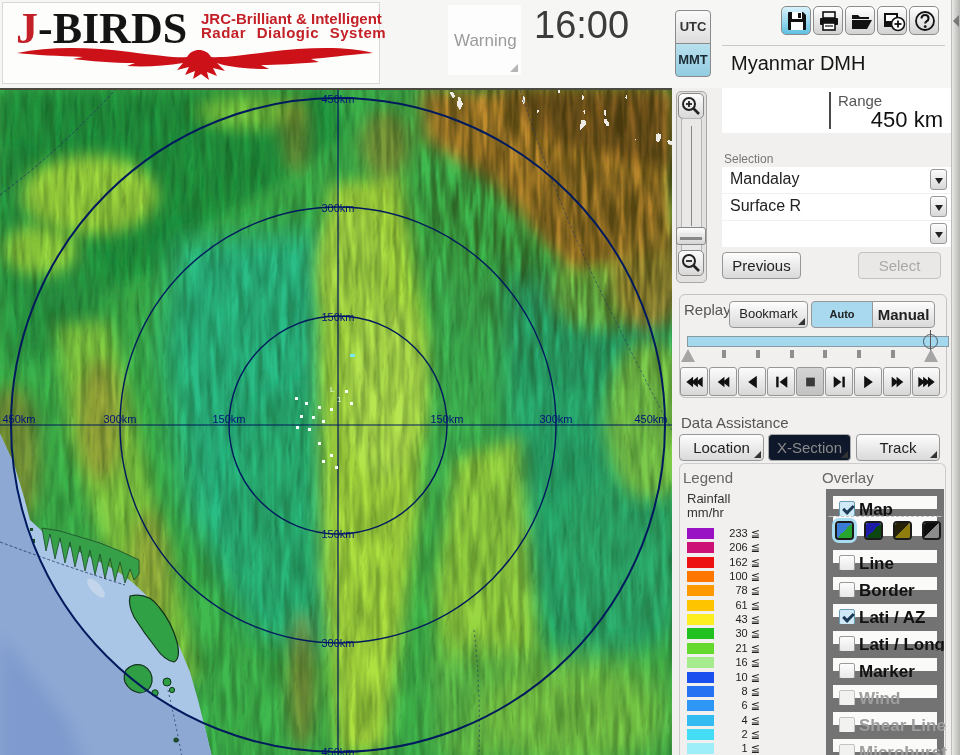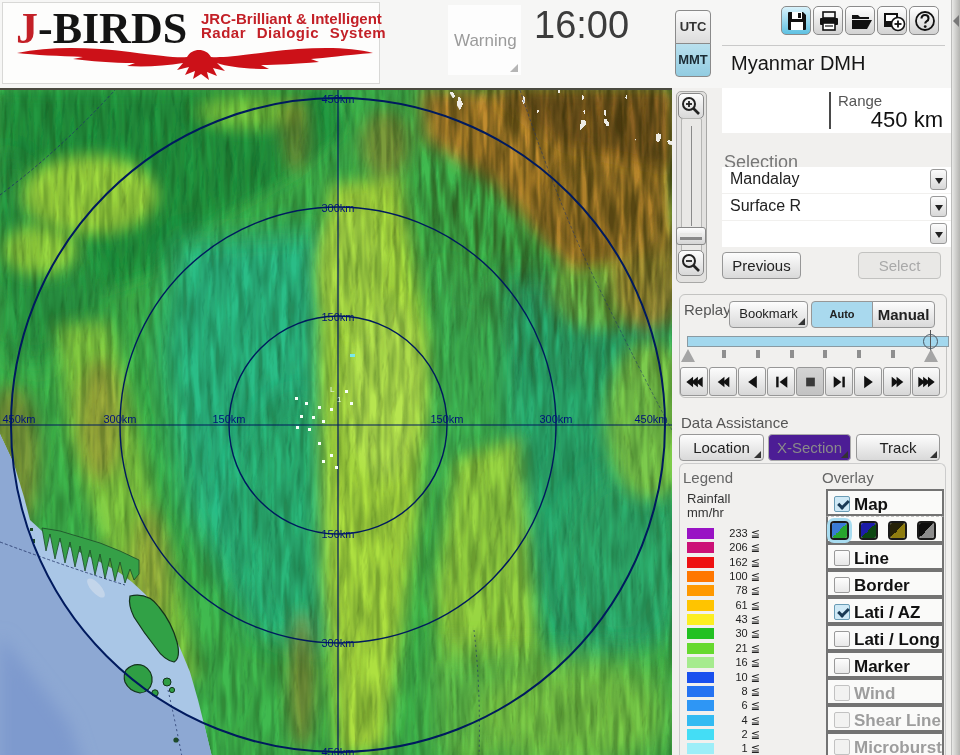--- a/index.html
+++ b/index.html
@@ -42,21 +42,21 @@
 #zminus { top:162px; }
 #ztrack { position:absolute; left:9px; top:30px; width:21px; height:134px; background:#e9e8e6; border:1px solid #b5b5b3; border-radius:2px; }
 #zgroove { position:absolute; left:19px; top:38px; width:1px; height:100px; background:#8a8a8a; }
 #zthumb { position:absolute; left:4px; top:139px; width:30px; height:18px; border:1px solid #888; border-radius:3px; background:linear-gradient(#fcfcfc,#d5d5d5); }
 #zthumb div { margin:5px 3px 0 3px; height:1px; background:#888; border-bottom:3px solid #e8e8e6; box-shadow:0 4px 0 #888; }
 
 #rangebox { position:absolute; left:50px; top:0px; width:229px; height:45px; background:#fff; }
 #rangebox .vl { position:absolute; left:107px; top:4px; width:2px; height:37px; background:#4a4a4a; }
 #rangebox .lab { position:absolute; left:116px; top:4px; color:#555; font-size:15px; }
 #rangebox .val { position:absolute; right:8px; top:19px; color:#111; font-size:22px; }
-#sellab { position:absolute; left:52px; top:64px; color:#777; font-size:18px; }
+#sellab { position:absolute; left:52px; top:64px; color:#777; font-size:12px; }
 .selrow { position:absolute; left:50px; width:229px; height:26px; background:#fff; }
 .selrow .txt { position:absolute; left:8px; top:3px; font-size:16px; color:#222; }
 .selrow .db { position:absolute; right:4px; top:2px; width:17px; height:21px; border:1px solid #999; border-radius:3px; background:linear-gradient(#fcfcfc,#d8d8d8); }
 .selrow .db:after { content:""; position:absolute; left:4px; top:8px; border-left:4px solid transparent; border-right:4px solid transparent; border-top:6px solid #222; }
 #sel1 { top:79px; } #sel2 { top:106px; } #sel3 { top:133px; }
 .pbtn { position:absolute; height:27px; border:1px solid #979797; border-radius:4px; background:linear-gradient(#fdfdfd,#d9d9d9); font-size:15px; color:#222; text-align:center; }
 #prevbtn { left:50px; top:164px; width:79px; line-height:25px; }
 #selbtn { left:186px; top:164px; width:83px; line-height:25px; background:#e9e8e6; border-color:#c2c2c0; color:#a9a9a9; }
 
 #replaybox { position:absolute; left:7px; top:206px; width:268px; height:104px; border:1px solid #c3c3c1; border-radius:6px; }
@@ -70,31 +70,31 @@
 #sliderknob { position:absolute; left:251px; top:246px; width:15px; height:15px; border:1.5px solid #4a5a66; border-radius:50%; background:transparent; }
 .tick { position:absolute; top:262px; width:4px; height:8px; background:#8f8f8f; }
 .endtri { position:absolute; top:261px; width:0; height:0; border-left:7px solid transparent; border-right:7px solid transparent; border-bottom:13px solid #a5a5a5; }
 .pbrow { position:absolute; left:8px; top:279px; }
 .pb { position:absolute; top:0; width:28px; height:29px; border:1px solid #979797; border-radius:3px; background:linear-gradient(#fcfcfc,#d7d7d7); color:#111; }
 .pb svg { position:absolute; left:0; top:0; }
 #pb4 { background:linear-gradient(#d4d4d4,#c2c2c2); }
 
 #dalab { position:absolute; left:9px; top:326px; color:#555; font-size:15px; }
 #locbtn { left:7px; top:346px; width:85px; font-size:15px; line-height:25px; }
-#xsecbtn { left:96px; top:346px; width:83px; font-size:15px; line-height:25px; background:#4c1d95; color:#8a8a8a; border-color:#aaa; }
+#xsecbtn { left:96px; top:346px; width:83px; font-size:15px; line-height:25px; background:#0f172a; color:#8a8a8a; border-color:#aaa; }
 #trackbtn { left:184px; top:346px; width:84px; font-size:15px; line-height:25px; }
 
 #legbox { position:absolute; left:7px; top:375px; width:267px; height:292px; border:1px solid #ccc; border-radius:6px 6px 0 0; border-bottom:none; }
 #leglab { position:absolute; left:11px; top:381px; color:#666; font-size:15px; }
 #ovlab { position:absolute; left:150px; top:381px; color:#666; font-size:15px; }
 #rainlab { position:absolute; left:15px; top:404px; font-size:13px; color:#333; line-height:14px; }
 .sw { position:absolute; left:15px; width:27px; height:11px; }
 .swl { position:absolute; width:43px; text-align:right; font-size:11px; color:#222; }
 
-.ovrow { position:absolute; left:154px; width:118px; height:27px; background:#fafaf9; border:2px solid #737373; }
+.ovrow { position:absolute; left:154px; width:118px; height:27px; background:#fafaf9; border:7px solid #737373; }
 .cb { position:absolute; left:6px; top:5px; width:16px; height:16px; border:1px solid #9a9a9a; background:linear-gradient(#fdfdfd,#e8e8e8); border-radius:2px; }
 .cb.on { background:#cfe9f6; border-color:#6a9cb5; }
 .cb.on:after { content:""; position:absolute; left:3px; top:3px; width:8px; height:4px; border-left:3px solid #1a3a55; border-bottom:3px solid #1a3a55; transform:rotate(-45deg); }
 .ovrow .lb { position:absolute; left:26px; top:4px; font-size:17px; font-weight:bold; color:#111; white-space:nowrap; }
 .ovrow.dis .lb { color:#9d9d9d; }
 .ovrow.dis .cb { border-color:#c2c2c2; background:#f2f2f1; }
 .msq { position:absolute; top:4px; width:19px; height:19px; border-radius:4px; border:2px solid #1a1a1a; overflow:hidden; }
 .msq .d { position:absolute; left:0; top:0; width:100%; height:100%; }
 </style>
 </head>

